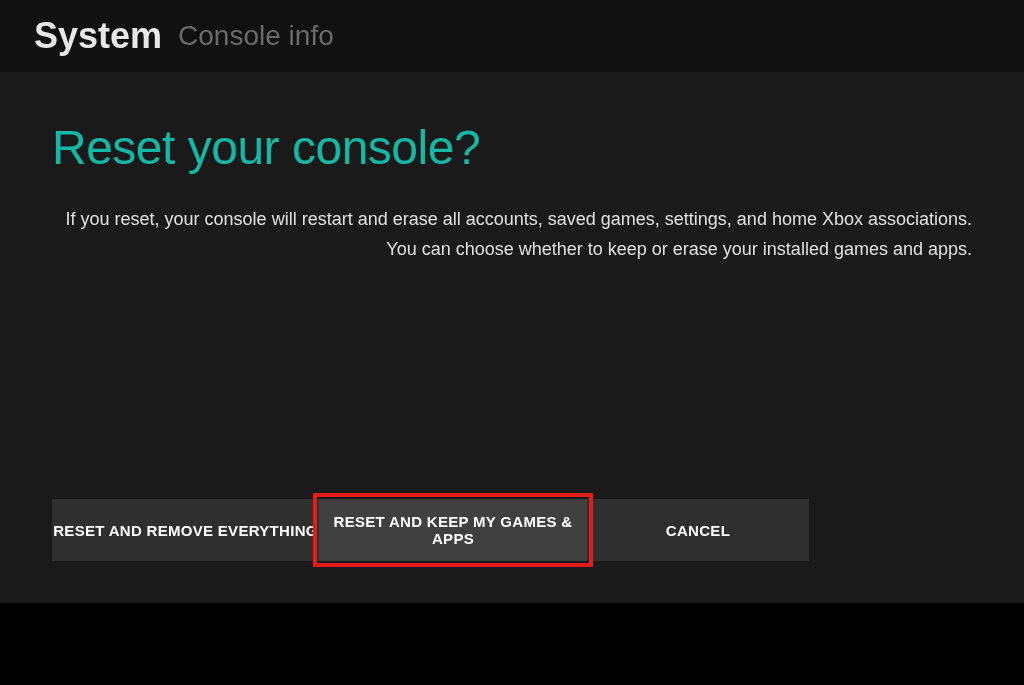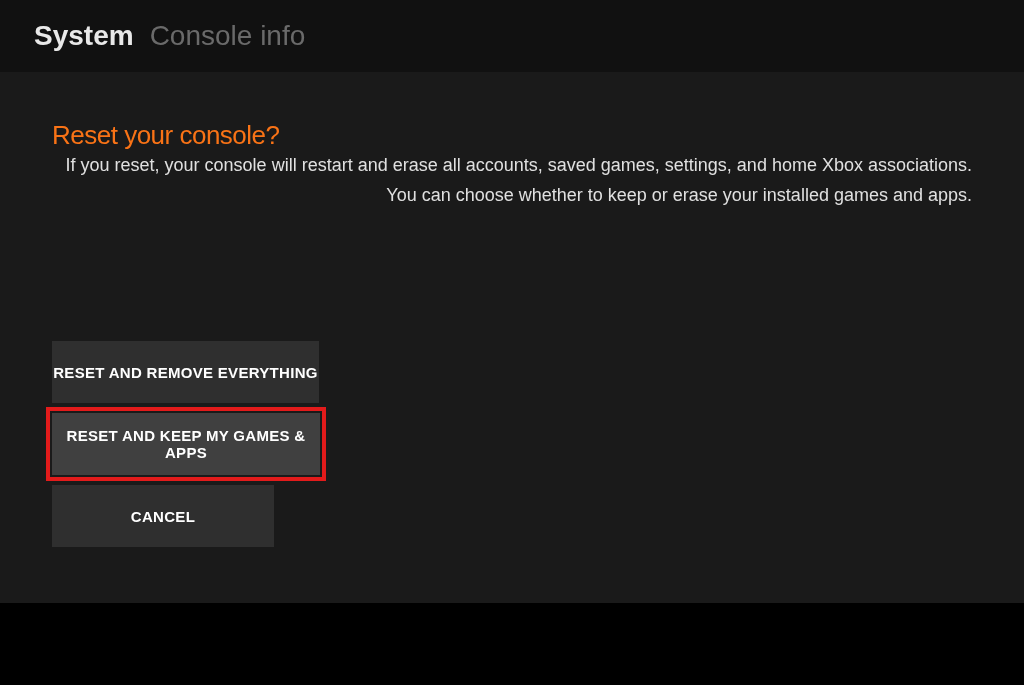--- a/index.html
+++ b/index.html
@@ -19,62 +19,62 @@
     .header-bar {
       height: 72px;
       background-color: #111111;
       display: flex;
       align-items: center;
       padding-left: 34px;
     }
 
     .header-primary {
       color: #e8e8e8;
-      font-size: 28px;
+      font-size: 36px;
       font-weight: 600;
     }
 
     .header-secondary {
       color: #6a6a6a;
       font-size: 28px;
       font-weight: 400;
       margin-left: 16px;
     }
 
     .main-panel {
       background-color: #1a1a1a;
       height: 531px;
       padding: 48px 52px 0 52px;
       display: flex;
       flex-direction: column;
     }
 
     .title {
-      color: #f97316;
-      font-size: 26px;
+      color: #14b8a6;
+      font-size: 48px;
       font-weight: 400;
       letter-spacing: -0.5px;
+      margin-bottom: 30px;
     }
 
     .description {
       color: #e0e0e0;
       font-size: 18px;
       font-weight: 400;
       line-height: 1.65;
       max-width: 920px;
       text-align: right;
     }
 
     .button-row {
       display: flex;
-      gap: 10px;
+      gap: 0;
       margin-top: auto;
-      margin-bottom: 56px;
+      margin-bottom: 42px;
       width: 757px;
-      flex-direction: column;
     }
 
     .action-button {
       background-color: #2f2f2f;
       color: #ffffff;
       border: none;
       height: 62px;
       font-size: 15px;
       font-weight: 700;
       letter-spacing: 0.3px;

